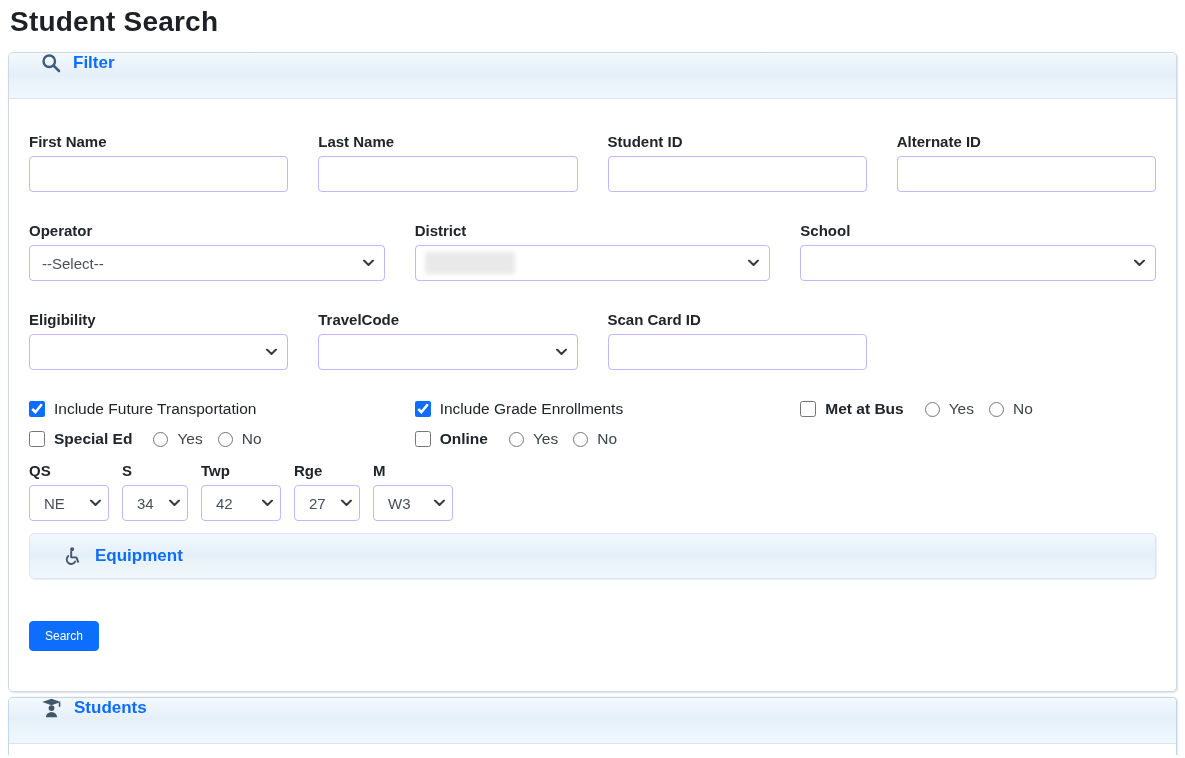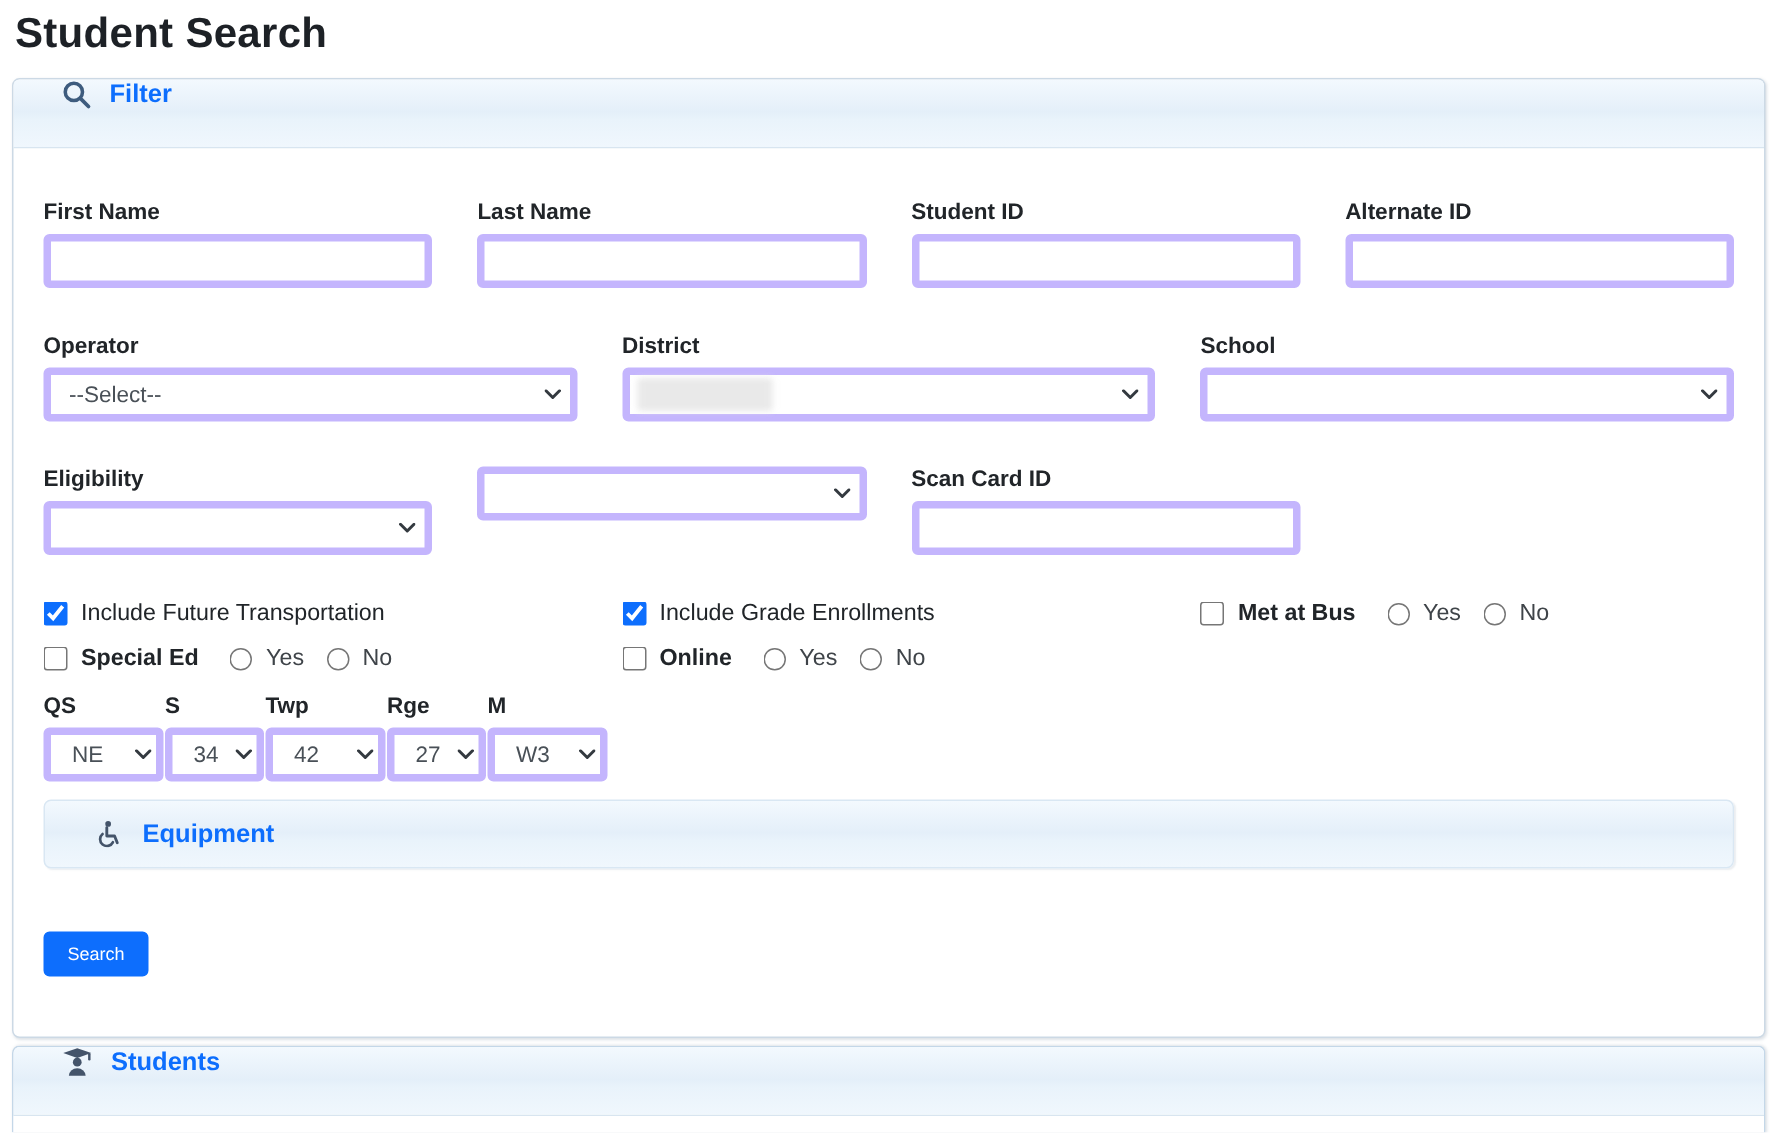--- a/index.html
+++ b/index.html
@@ -16,37 +16,37 @@
   }
   .hdr-label { color:#0d6efd; font-size:17px; font-weight:700; }
 
   .card-body { padding:34px 20px 40px 20px; }
 
   .grid4 { display:grid; grid-template-columns:repeat(4,1fr); column-gap:30px; margin-bottom:30px; }
   .grid3 { display:grid; grid-template-columns:repeat(3,1fr); column-gap:30px; margin-bottom:30px; }
 
   .field label { display:block; font-weight:700; font-size:15px; color:#212529; margin:0 0 6px 0; }
   .txt, select {
-    width:100%; height:36px; border:5px solid #c4b5fd; border-radius:4px;
+    width:100%; height:36px; border:1px solid #c4b5fd; border-radius:4px;
     padding:0 12px; font-size:15px; color:#495057; background:#fff;
     font-family:"Liberation Sans", sans-serif;
   }
   select { appearance:none; -webkit-appearance:none; -moz-appearance:none; padding-right:28px; }
   .select-wrap { position:relative; }
   .chev { position:absolute; right:11px; top:50%; transform:translateY(-50%); pointer-events:none; }
   .redacted { position:absolute; left:10px; top:7px; width:90px; height:22px; background:#e9e9e9; border-radius:2px; filter:blur(2px); pointer-events:none; }
 
   .check-row { display:grid; grid-template-columns:repeat(3,1fr); column-gap:30px; margin-bottom:12px; align-items:center; }
   .check-item { display:flex; align-items:center; gap:9px; font-size:15.5px; color:#212529; }
   .check-item input[type=checkbox] { width:16px; height:16px; margin:0; accent-color:#0d6efd; cursor:pointer; }
   .bold { font-weight:700; }
   .radio-group { display:inline-flex; align-items:center; gap:7px; margin-left:4px; color:#3f4449; }
   .radio-group input[type=radio] { width:15px; height:15px; margin:0 2px 0 8px; accent-color:#adb5bd; cursor:pointer; }
 
-  .small-selects { display:flex; gap:1px; margin:14px 0 12px 0; }
+  .small-selects { display:flex; gap:13px; margin:14px 0 12px 0; }
   .sf { width:80px; }
   .sf.narrow { width:66px; }
   .sf select { padding:0 8px 0 14px; }
   .sf .chev { right:8px; }
 
   .band {
     height:46px; display:flex; align-items:center; gap:13px; padding-left:34px;
     background:linear-gradient(180deg,#f3f9fe 0%,#e4eff9 48%,#e9f3fb 60%,#f0f7fd 100%);
     border:1px solid #d9e7f3; border-radius:5px; margin-top:12px; cursor:pointer;
     box-shadow:1px 1px 1px rgba(120,140,160,.15);
@@ -137,20 +137,21 @@
         <div class="field">
           <label>Eligibility</label>
           <div class="select-wrap">
             <select><option></option></select>
             <svg class="chev" width="11" height="7" viewBox="0 0 11 7">
                 <path d="M1 1 L5.5 5.5 L10 1" fill="none" stroke="#343a40" stroke-width="2" stroke-linecap="round" stroke-linejoin="round"></path>
               </svg>
           </div>
         </div>
         <div class="field">
+          <label>TravelCode</label>
           <div class="select-wrap">
             <select><option></option></select>
             <svg class="chev" width="11" height="7" viewBox="0 0 11 7">
                 <path d="M1 1 L5.5 5.5 L10 1" fill="none" stroke="#343a40" stroke-width="2" stroke-linecap="round" stroke-linejoin="round"></path>
               </svg>
           </div>
         </div>
         <div class="field">
           <label>Scan Card ID</label>
           <input class="txt" type="text" value="" style="">

